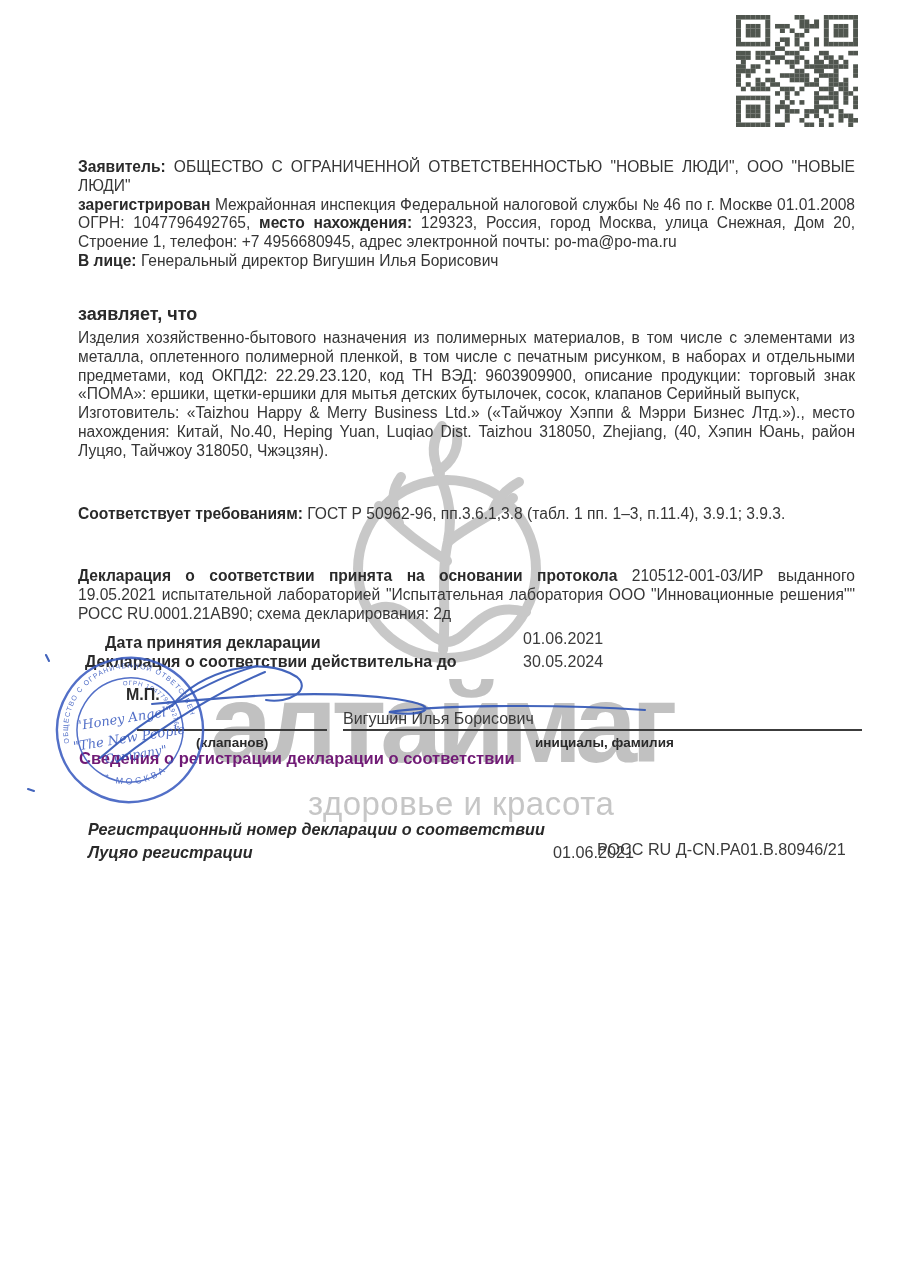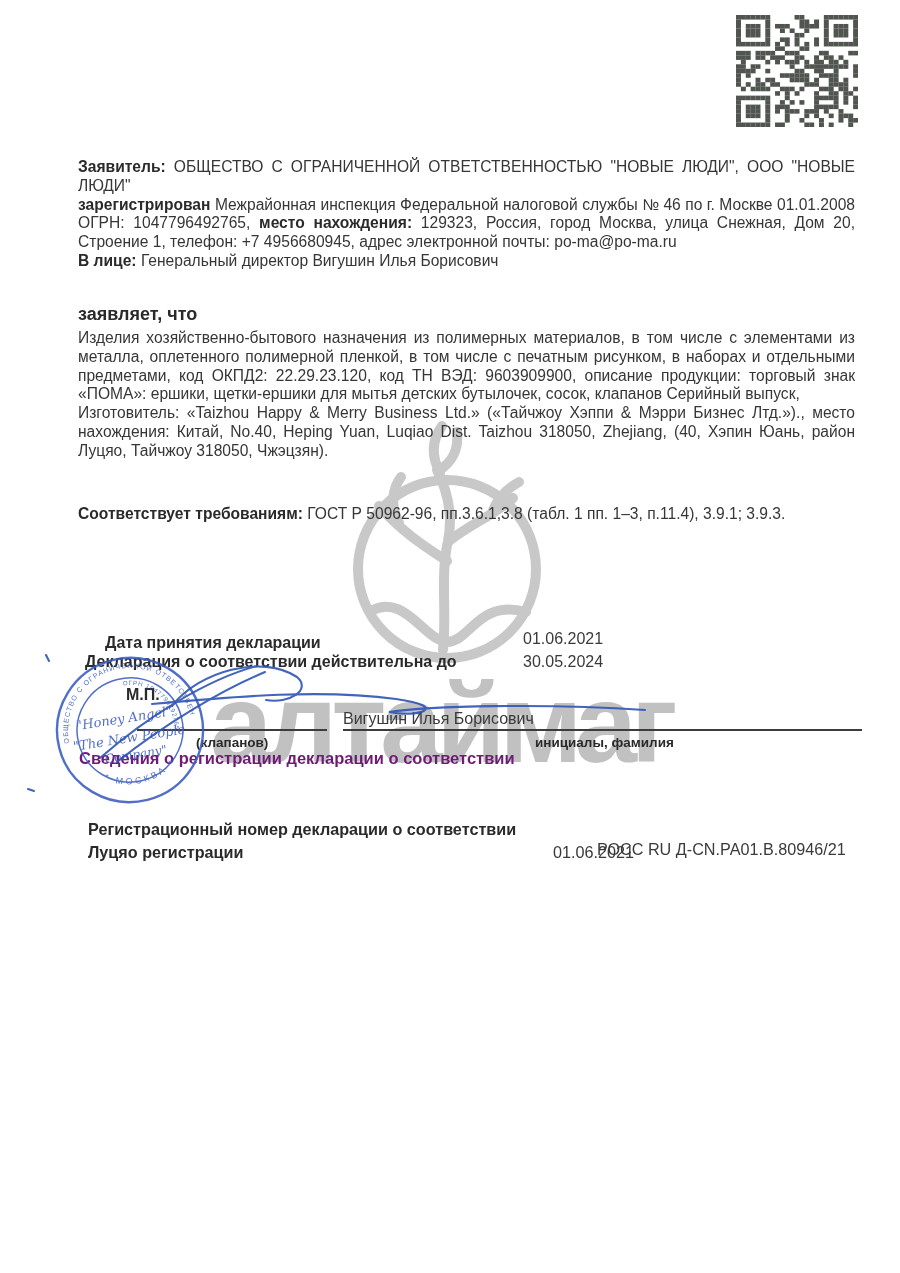--- a/index.html
+++ b/index.html
@@ -28,21 +28,21 @@
   .head-line{
     left:78px;width:777px;font-size:18px;font-weight:bold;
     color:#2a2a2a;z-index:2;
   }
   .field-label{
     left:85px;font-size:16px;font-weight:bold;color:#2a2a2a;z-index:2;
   }
   .field-value{
     left:523px;font-size:16px;color:#3a3a3a;z-index:2;
   }
-  .reg-label{left:88px;font-size:16.2px;font-weight:bold;color:#2a2a2a;z-index:2;}
+  .reg-label{left:88px;font-size:16.2px;font-weight:bold;color:#2a2a2a;z-index:2;font-style:italic;}
   .reg-value{left:553px;font-size:16.2px;color:#3a3a3a;z-index:2;}
   .mp{left:90px;top:686px;font-size:16px;font-weight:bold;color:#2a2a2a;z-index:2;margin-left:36px;}
   .signee-name{left:343px;top:710px;font-size:16px;color:#3a3a3a;z-index:2;}
   .sig-line{height:2px;background:#3c3c3c;top:729px;z-index:2;}
   .sig-line.left{left:137px;width:190px;}
   .sig-line.right{left:343px;width:519px;}
   .sig-caption{top:735px;font-size:13.5px;font-weight:bold;color:#2a2a2a;z-index:2;}
   .sig-caption.sign{left:196px;}
   .sig-caption.name{left:535px;}
   .section-heading{
@@ -80,20 +80,21 @@
       <path d="M 399,523 C 390,506 392,489 401,477"></path>
       <path d="M 449,541 C 472,523 493,516 513,498"></path>
       <path d="M 492,513 C 498,495 510,487 519,482"></path>
       <path d="M 440,473 C 431,456 432,440 442,426"></path>
       <path d="M 438,471 C 452,463 459,449 457,432"></path>
       <path d="M 371,611 C 404,592 425,641 447,642 C 470,642 478,599 526,612"></path>
     </g>
   </svg>
 
   <div class="abs wm-brand">алтаймаг</div>
+  <div class="abs wm-tagline">здоровье и красота</div>
 
   <svg class="abs qr" id="qr-svg" viewBox="0 0 25 25" preserveAspectRatio="none" xmlns="http://www.w3.org/2000/svg">
       <rect x="0" y="0" width="1.02" height="1.02" fill="#50564f"></rect>
       <rect x="1" y="0" width="1.02" height="1.02" fill="#50564f"></rect>
       <rect x="2" y="0" width="1.02" height="1.02" fill="#50564f"></rect>
       <rect x="3" y="0" width="1.02" height="1.02" fill="#50564f"></rect>
       <rect x="4" y="0" width="1.02" height="1.02" fill="#50564f"></rect>
       <rect x="5" y="0" width="1.02" height="1.02" fill="#50564f"></rect>
       <rect x="6" y="0" width="1.02" height="1.02" fill="#50564f"></rect>
       <rect x="0" y="1" width="1.02" height="1.02" fill="#50564f"></rect>
@@ -402,20 +403,21 @@
 
 
   <div class="abs para" style="top:158px;"><b>Заявитель: </b><span>ОБЩЕСТВО С ОГРАНИЧЕННОЙ ОТВЕТСТВЕННОСТЬЮ "НОВЫЕ ЛЮДИ", ООО "НОВЫЕ ЛЮДИ"</span><br><b>зарегистрирован </b><span>Межрайонная инспекция Федеральной налоговой службы № 46 по г. Москве 01.01.2008 ОГРН: 1047796492765, </span><b>место нахождения: </b><span>129323, Россия, город Москва, улица Снежная, Дом 20, Строение 1, телефон: +7 4956680945, адрес электронной почты: po-ma@po-ma.ru</span><br><b>В лице: </b><span>Генеральный директор Вигушин Илья Борисович</span></div>
 
   <div class="abs head-line" style="top:304px;">заявляет, что</div>
 
   <div class="abs para" style="top:329px;"><span>Изделия хозяйственно-бытового назначения из полимерных материалов, в том числе с элементами из металла, оплетенного полимерной пленкой, в том числе с печатным рисунком, в наборах и отдельными предметами, код ОКПД2: 22.29.23.120, код ТН ВЭД: 9603909900, описание продукции: торговый знак  «ПОМА»: ершики, щетки-ершики для мытья детских бутылочек, сосок, клапанов Серийный выпуск,</span><br><span>Изготовитель: «Taizhou Happy &amp; Merry Business Ltd.» («Тайчжоу Хэппи &amp; Мэрри Бизнес Лтд.»)., место нахождения: Китай, No.40, Heping Yuan, Luqiao Dist. Taizhou 318050, Zhejiang, (40, Хэпин Юань, район Луцяо, Тайчжоу 318050, Чжэцзян).</span></div>
 
   <div class="abs para" style="top:505px;"><b>Соответствует требованиям: </b><span>ГОСТ Р 50962-96, пп.3.6.1,3.8 (табл. 1 пп. 1–3, п.11.4), 3.9.1; 3.9.3.</span></div>
 
+  <div class="abs para" style="top:567px;"><b>Декларация о соответствии принята на основании протокола </b><span>210512-001-03/ИР выданного 19.05.2021 испытательной лабораторией "Испытательная лаборатория ООО "Инновационные решения"" РОСС RU.0001.21АВ90; схема декларирования: 2д</span></div>
 
   <div class="abs field-label" style="top:634px;margin-left:20px;">Дата принятия декларации</div>
   <div class="abs field-value" style="top:630px;">01.06.2021</div>
 
   <div class="abs field-label" style="top:653px;">Декларация о соответствии действительна до</div>
   <div class="abs field-value" style="top:653px;">30.05.2024</div>
 
   <div class="abs mp">М.П.</div>
 
   <div class="abs signee-name">Вигушин Илья Борисович</div>

